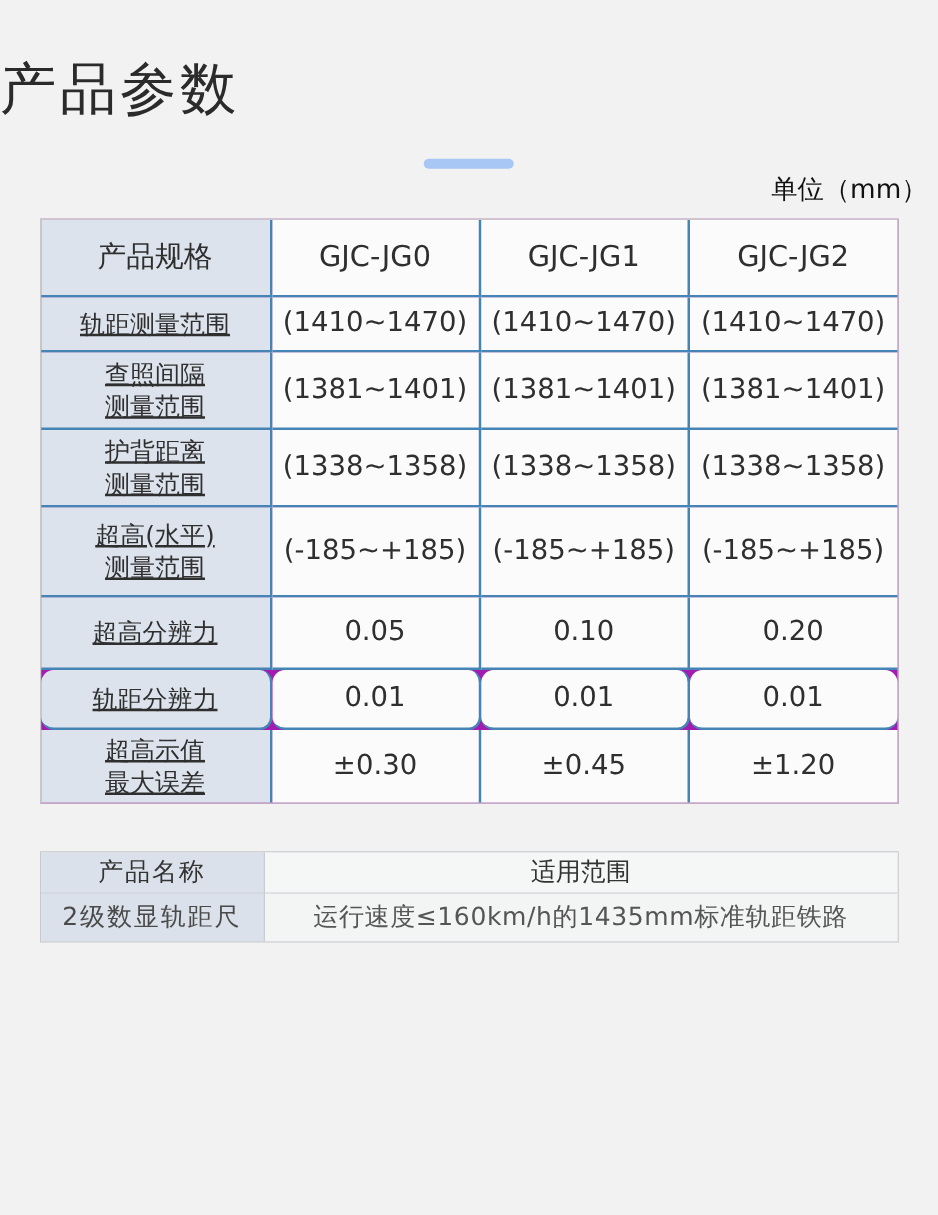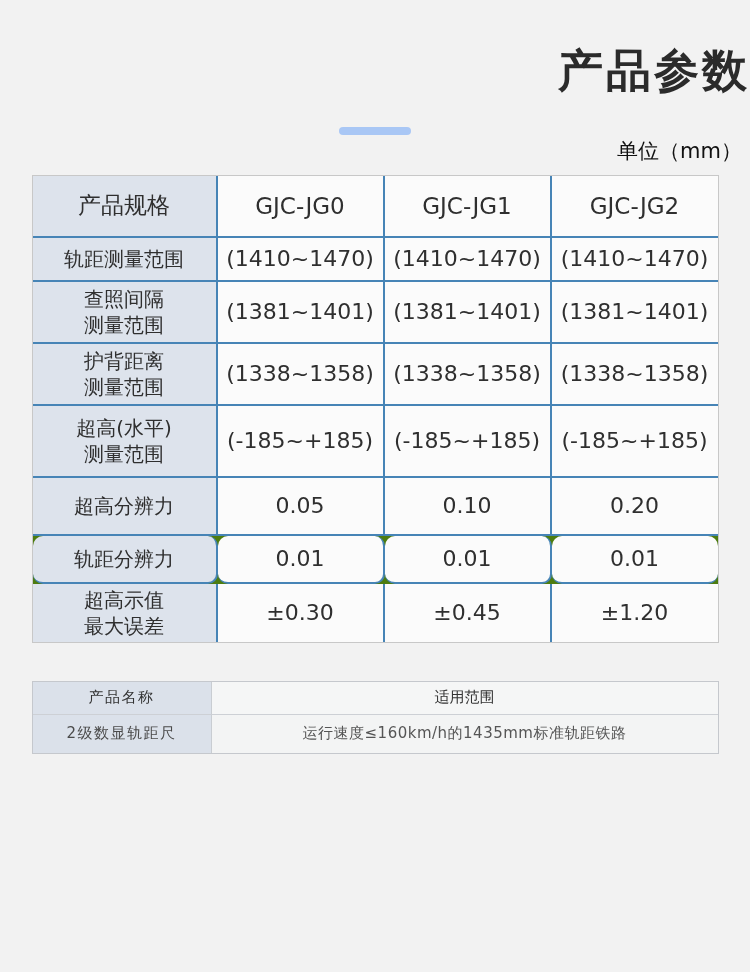--- a/index.html
+++ b/index.html
@@ -6,23 +6,23 @@
   html,body { width:750px; height:972px; }
   body {
     background:#f2f2f2;
     font-family:"DejaVu Sans","Liberation Sans",sans-serif;
     color:#2f2f2f;
     overflow:hidden;
   }
   .page { width:750px; height:972px; padding-top:46px; }
 
   .page-title {
-    text-align:right;
+    text-align:left;
     font-size:45px;
-    font-weight:700;
+    font-weight:400;
     color:#2b2b2b;
     letter-spacing:3px;
     line-height:1.1;
   }
   .title-underline {
     width:72px; height:8px;
     background:#a9c7f5;
     border-radius:4px;
     margin:31px auto 0 auto;
   }
@@ -37,21 +37,21 @@
   }
 
   table { border-spacing:0; margin:0 auto; table-layout:fixed; }
   td { text-align:center; vertical-align:middle; overflow:hidden; }
 
   
   .spec {
     width:685px;
     margin-top:11px;
     border:1px solid #c8c8c8;
-    background:#4d7c0f;
+    background:#a21caf;
   }
   .spec td {
     border-right:2px solid #4684b6;
     border-bottom:2px solid #4684b6;
     font-size:22px;
     color:#2f2f2f;
     background:#fbfbfb;
   }
   .spec td:last-child { border-right:none; }
   .spec tr:last-child td { border-bottom:none; }
@@ -60,33 +60,33 @@
     font-size:20px;
   }
   .spec tr.r-head td { height:62px; font-size:23px; }
   .spec tr.h-s1 td { height:44px; }
   .spec tr.h-m1 td { height:62px; }
   .spec tr.h-m2 td { height:72px; }
   .spec tr.h-s2 td { height:58px; }
   .spec tr.h-s3 td { height:48px;border-radius:10px; }
   .spec tr.h-m3 td { height:60px; }
   .spec tr.h-m4 td { height:58px; }
-  .ll { display:block; line-height:1.3; }
+  .ll { display:block; line-height:1.3;text-decoration:underline; }
 
   
   .app {
     width:685px;
     margin-top:38px;
     border:1px solid #c5c8cd;
     background:#f3f4f4;
   }
   .app td {
     border-right:1px solid #c9cdd2;
     border-bottom:1px solid #cdd0d5;
-    font-size:15px;
+    font-size:20px;
     height:38px;
     color:#4a4a4a;
     background:#f3f4f4;
   }
   .app td:last-child { border-right:none; }
   .app tr:last-child td { border-bottom:none; }
   .app td.rh {
     background:#dbe1ea;
     letter-spacing:1.5px;
   }

